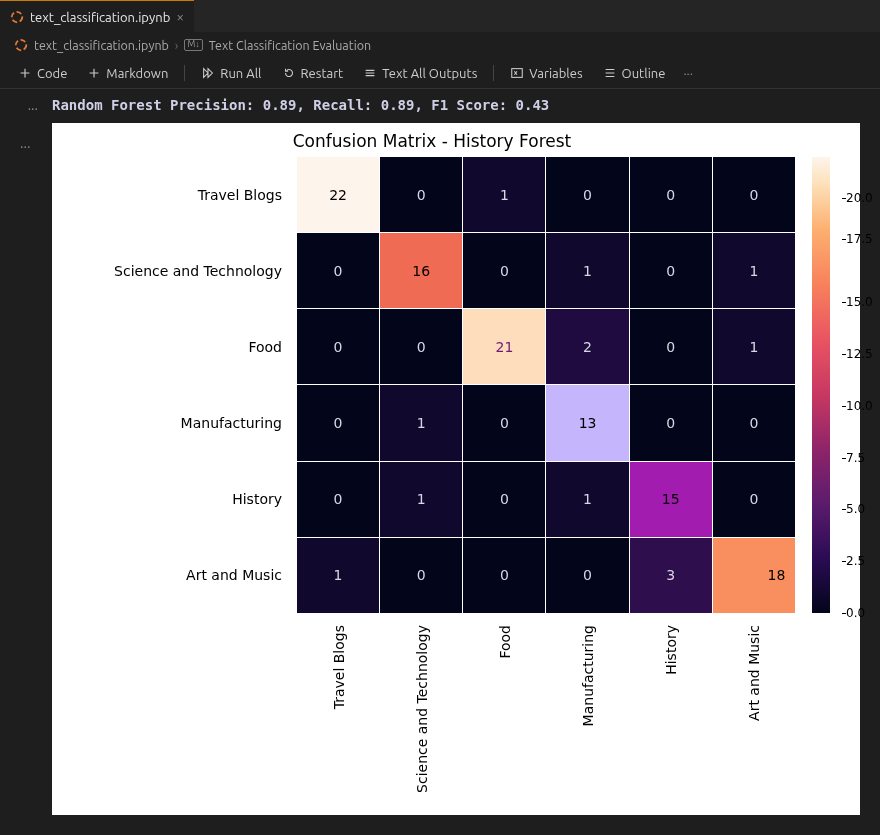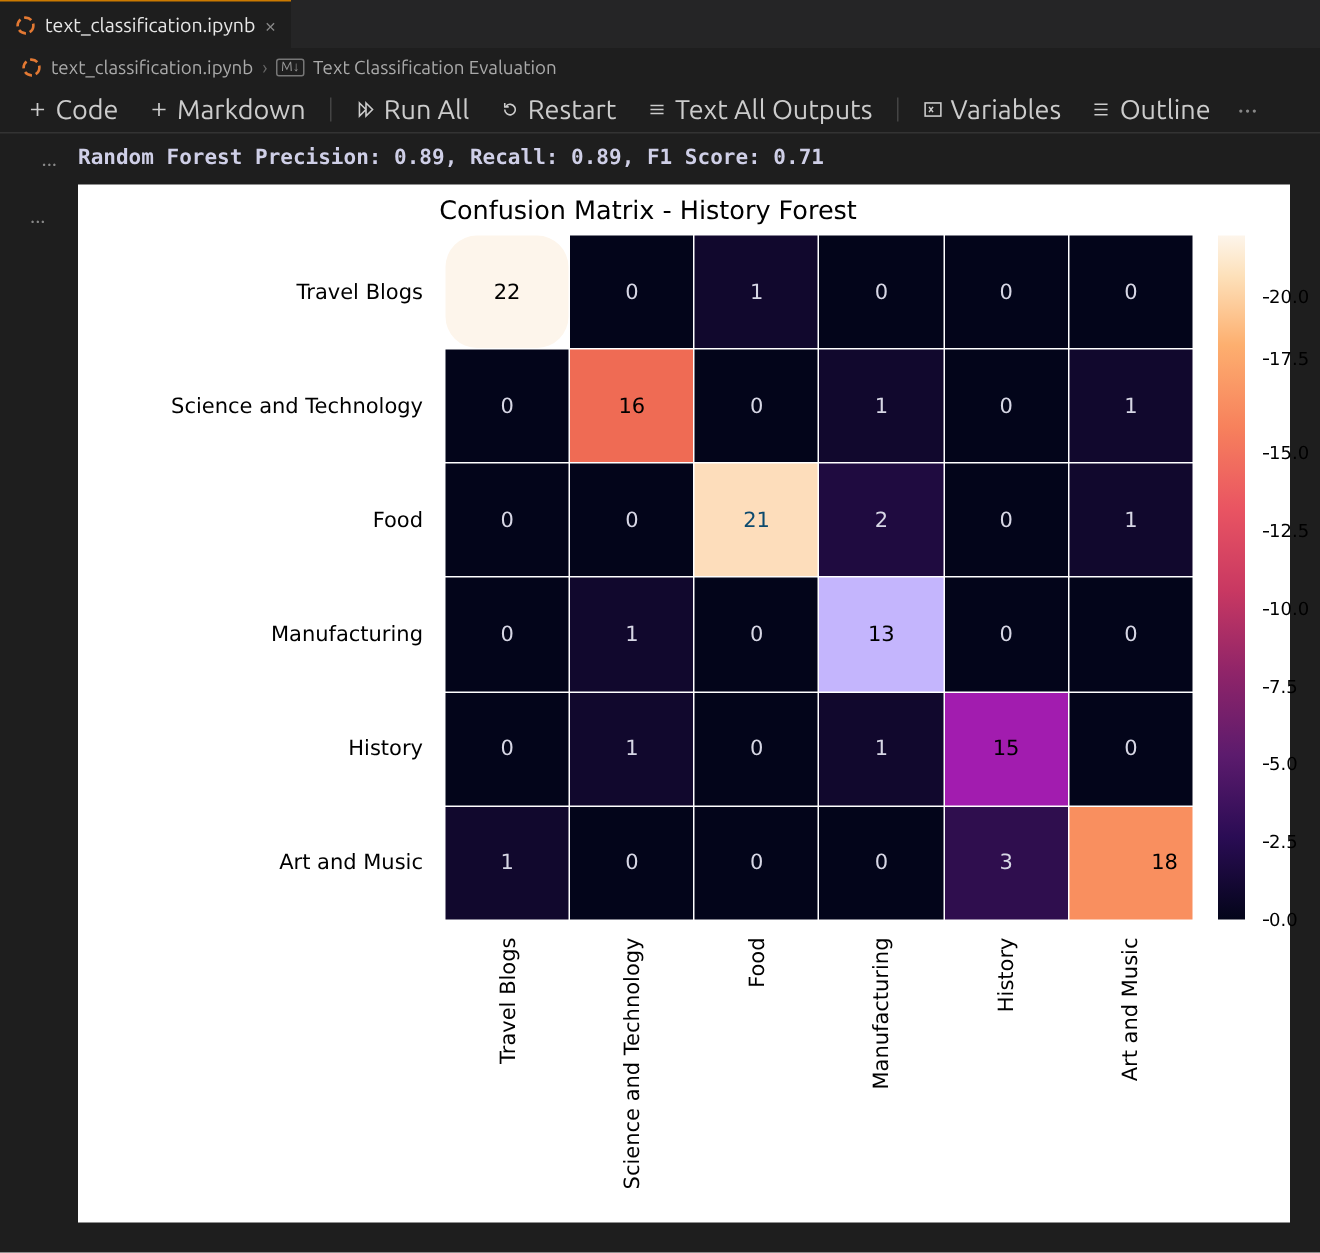--- a/index.html
+++ b/index.html
@@ -32,21 +32,21 @@
     background: #1e1e1e;
   }
   .crumbs .sep { color: #666; }
   .crumbs .mdicon {
     display:inline-flex; align-items:center; justify-content:center;
     font-size:9px; border:1px solid #777; border-radius:2px;
     padding:0 2px; color:#999; line-height:1.1;
   }
   .toolbar {
     height: 32px; display: flex; align-items: center; gap: 4px;
-    padding: 0 10px; font-size: 18px; color: #cccccc;
+    padding: 0 10px; font-size: 13px; color: #cccccc;
     border-bottom: 1px solid #333;
     background: #1e1e1e;
   }
   .tbtn {
     display: flex; align-items: center; gap: 5px;
     padding: 2px 8px; color: #cccccc;
     cursor: default;
   }
   .tsep { width:1px; height:16px; background:#444; margin:0 4px; }
   .ticon { width:14px; height:14px; display:inline-flex; align-items:center; justify-content:center; }
@@ -216,47 +216,47 @@
   </div>
   <div class="dots">···</div>
 </div>
 
 <div class="output">
   <div class="gutter gutter2">
     <div>···</div>
     <div class="dots2">···</div>
   </div>
   <div class="outbody">
-    <div class="stdout">Random Forest Precision: 0.89, Recall: 0.89, F1 Score: 0.71</div>
+    <div class="stdout">Random Forest Precision: 0.89, Recall: 0.89, F1 Score: 0.43</div>
     <div class="plot">
       <div class="plot-title">Confusion Matrix - History Forest</div>
       <div class="ylabels" id="ylabels">
           <div>Travel Blogs</div>
           <div>Science and Technology</div>
           <div>Food</div>
           <div>Manufacturing</div>
           <div>History</div>
           <div>Art and Music</div>
         </div>
       <div class="heat" id="heat">
-          <div class="cell" style="background: rgb(253, 245, 235); color: rgb(0, 0, 0); border-radius: 21px;">22</div>
+          <div class="cell" style="background: rgb(253, 245, 235); color: rgb(0, 0, 0);">22</div>
           <div class="cell" style="background: rgb(3, 5, 26); color: rgb(215, 215, 229);">0</div>
           <div class="cell" style="background: rgb(17, 8, 45); color: rgb(215, 215, 229);">1</div>
           <div class="cell" style="background: rgb(3, 5, 26); color: rgb(215, 215, 229);">0</div>
           <div class="cell" style="background: rgb(3, 5, 26); color: rgb(215, 215, 229);">0</div>
           <div class="cell" style="background: rgb(3, 5, 26); color: rgb(215, 215, 229);">0</div>
           <div class="cell" style="background: rgb(3, 5, 26); color: rgb(215, 215, 229);">0</div>
           <div class="cell" style="background: rgb(239, 107, 84); color: rgb(0, 0, 0);">16</div>
           <div class="cell" style="background: rgb(3, 5, 26); color: rgb(215, 215, 229);">0</div>
           <div class="cell" style="background: rgb(17, 8, 45); color: rgb(215, 215, 229);">1</div>
           <div class="cell" style="background: rgb(3, 5, 26); color: rgb(215, 215, 229);">0</div>
           <div class="cell" style="background: rgb(17, 8, 45); color: rgb(215, 215, 229);">1</div>
           <div class="cell" style="background: rgb(3, 5, 26); color: rgb(215, 215, 229);">0</div>
           <div class="cell" style="background: rgb(3, 5, 26); color: rgb(215, 215, 229);">0</div>
-          <div class="cell" style="background: rgb(253, 221, 187); color: #0c4a6e;">21</div>
+          <div class="cell" style="background: rgb(253, 221, 187); color: #701a75;">21</div>
           <div class="cell" style="background: rgb(31, 11, 64); color: rgb(215, 215, 229);">2</div>
           <div class="cell" style="background: rgb(3, 5, 26); color: rgb(215, 215, 229);">0</div>
           <div class="cell" style="background: rgb(17, 8, 45); color: rgb(215, 215, 229);">1</div>
           <div class="cell" style="background: rgb(3, 5, 26); color: rgb(215, 215, 229);">0</div>
           <div class="cell" style="background: rgb(17, 8, 45); color: rgb(215, 215, 229);">1</div>
           <div class="cell" style="background: rgb(3, 5, 26); color: rgb(215, 215, 229);">0</div>
           <div class="cell" style="background: #c4b5fd; color: rgb(0, 0, 0);">13</div>
           <div class="cell" style="background: rgb(3, 5, 26); color: rgb(215, 215, 229);">0</div>
           <div class="cell" style="background: rgb(3, 5, 26); color: rgb(215, 215, 229);">0</div>
           <div class="cell" style="background: rgb(3, 5, 26); color: rgb(215, 215, 229);">0</div>

